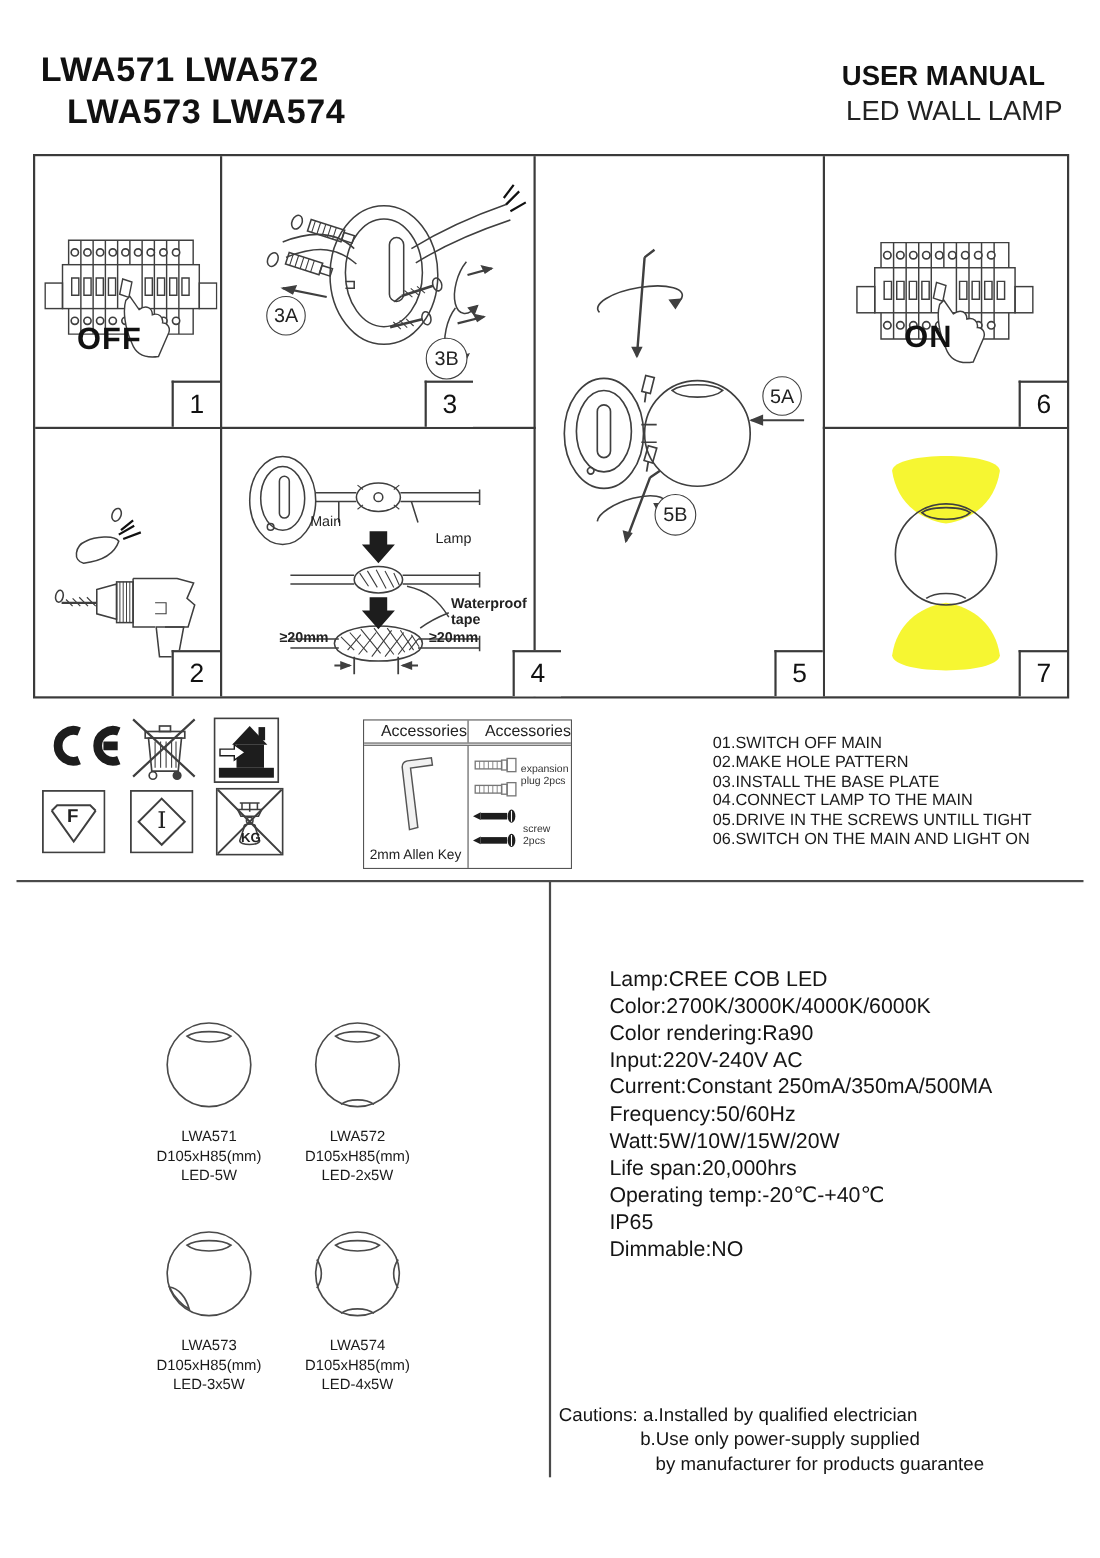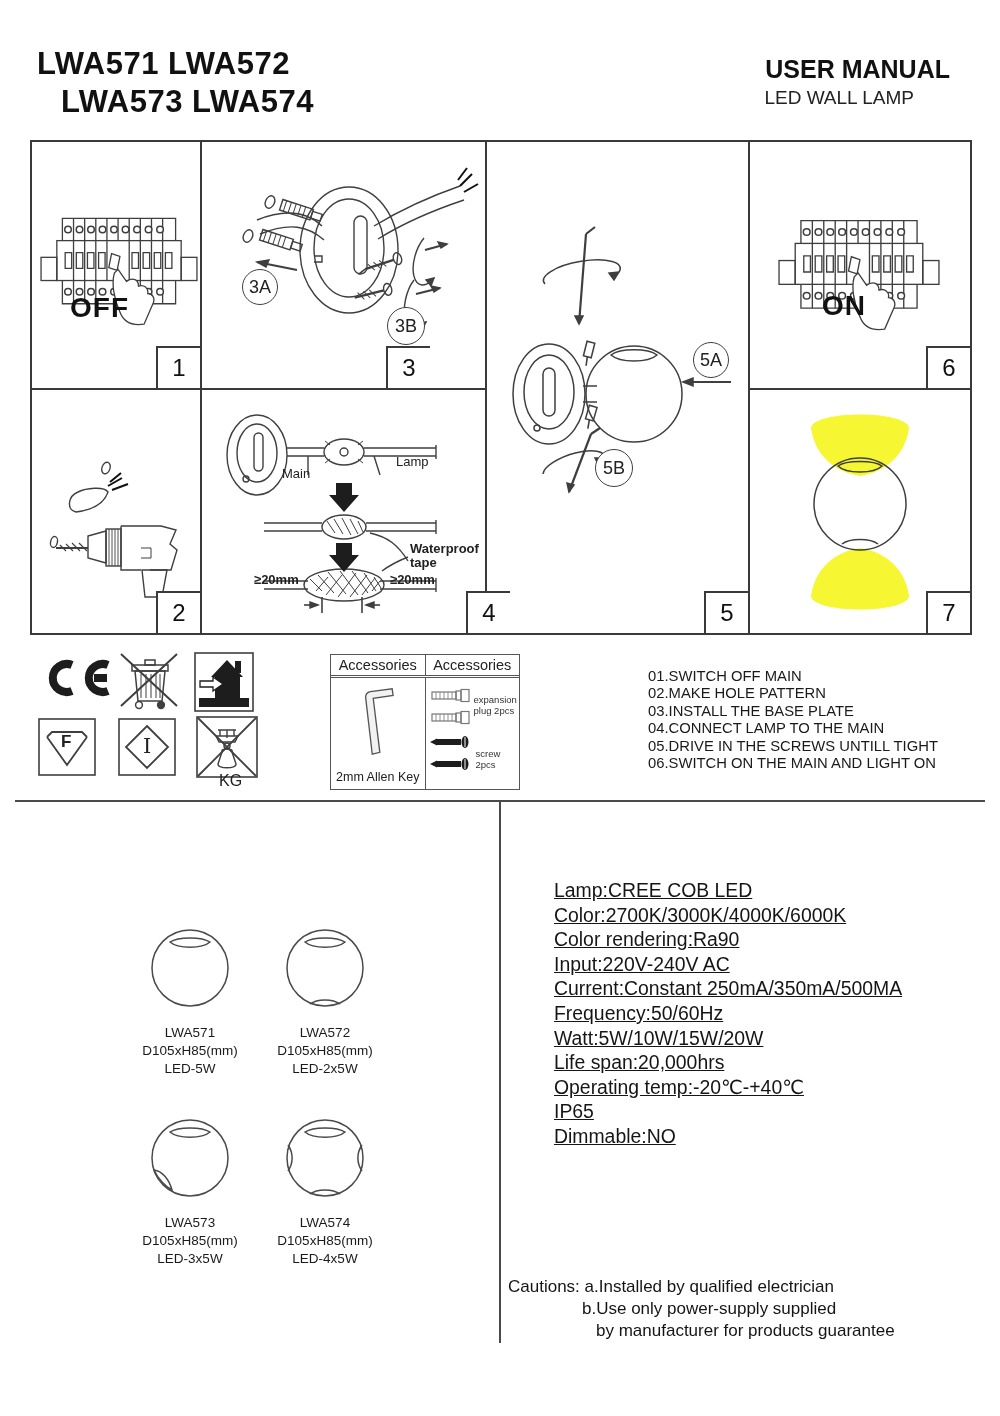--- a/index.html
+++ b/index.html
@@ -2,53 +2,53 @@
 <html><head>
 <meta charset="utf-8">
 <style>
   html,body{margin:0;padding:0;background:#fff;}
   body{width:1000px;height:1416px;position:relative;overflow:hidden;
        font-family:"Liberation Sans","DejaVu Sans",sans-serif;color:#1a1a1a;}
   .abs{position:absolute;}
   
   .models{left:37px;font-weight:bold;font-size:31px;letter-spacing:0.5px;color:#111;}
   .manual-title{left:700px;width:250px;text-align:right;font-weight:bold;font-size:25px;color:#111;}
-  .manual-sub{left:664px;width:250px;text-align:right;font-size:19px;color:#222;}
+  .manual-sub{left:716px;width:250px;text-align:right;font-size:25px;color:#222;}
   
   #grid{left:30px;top:140px;width:938px;height:491px;border:2px solid #3a3a3a;}
   .vline{position:absolute;top:0;bottom:0;width:2px;background:#3a3a3a;}
   .hseg{position:absolute;height:2px;background:#3a3a3a;}
   .panel{position:absolute;}
   .numbox{position:absolute;width:42px;height:40px;border-top:2px solid #3a3a3a;border-left:2px solid #3a3a3a;
           display:flex;align-items:center;justify-content:center;font-size:24px;color:#111;background:#fff;}
   .switch-caption{position:absolute;font-weight:bold;font-size:28px;letter-spacing:1px;color:#111;
                   font-family:"Liberation Sans","DejaVu Sans",sans-serif;}
   .circ-label{position:absolute;border:1.6px solid #3f3f3f;border-radius:50%;display:flex;align-items:center;
               justify-content:center;font-size:18px;color:#222;background:#fff;}
   .small-note{position:absolute;font-size:13px;color:#222;}
   .dim-note{position:absolute;font-size:13px;font-weight:bold;color:#222;}
   
   .cert{position:absolute;}
   .icon-letter{position:absolute;color:#222;}
   #acc-table{left:330px;top:654px;width:188px;height:134px;border:1.6px solid #555;display:flex;flex-direction:column;}
   .acc-head{display:flex;border-bottom:3px double #555;}
-  .acc-head div{flex:1;text-align:center;font-size:14.5px;padding:2px 0;color:#222;}
+  .acc-head div{flex:1;text-align:right;font-size:14.5px;padding:2px 0;color:#222;}
   .acc-head div:first-child{border-right:1.6px solid #555;}
   .acc-body{display:flex;flex:1;}
   .acc-cell{position:relative;flex:1;}
   .acc-cell:first-child{border-right:1.6px solid #555;}
   .acc-item-label{position:absolute;font-size:9.5px;color:#333;line-height:11px;}
   .acc-key-label{position:absolute;bottom:5px;width:100%;text-align:center;font-size:12.5px;color:#222;}
   
   #instructions{left:648px;top:668px;width:330px;font-size:14.8px;line-height:17.4px;color:#1a1a1a;}
   
   .divider-h{left:15px;top:800px;width:970px;height:2px;background:#4a4a4a;}
   .divider-v{left:499px;top:800px;width:2px;height:543px;background:#4a4a4a;}
   .product-label{width:160px;text-align:center;font-size:13.5px;line-height:18px;color:#1a1a1a;margin-top:16px;}
-  #specs{left:554px;top:878px;width:430px;font-size:19.4px;line-height:24.6px;color:#151515;text-decoration:underline;}
+  #specs{left:554px;top:878px;width:430px;font-size:19.4px;line-height:24.6px;color:#151515;}
   #cautions{left:508px;top:1276px;width:470px;font-size:17px;line-height:21.8px;color:#151515;}
   #cautions .c2{padding-left:74px;}
   #cautions .c3{padding-left:88px;}
   svg{display:block;}
 </style>
 </head>
 <body>
 
 <svg width="0" height="0" style="position:absolute" aria-hidden="true">
   <defs>
@@ -195,21 +195,21 @@
           <path d="M106,210 l-8,-3 v6 z" fill="#3f3f3f"></path>
         <path d="M110,202 v16" stroke-width="1.6"></path>
         <path d="M168,210 h-14" stroke-width="1.6"></path>
           <path d="M154,210 l8,-3 v6 z" fill="#3f3f3f"></path>
         <path d="M150,202 v16" stroke-width="1.6"></path>
       </g>
       <path d="M124,88 h16 v12 h7 l-15,17 -15,-17 h7 z" fill="#1d1d1d"></path>
       <path d="M124,148 h16 v12 h7 l-15,17 -15,-17 h7 z" fill="#1d1d1d"></path>
     </svg>
     <div class="small-note" style="left:80px;top:76px;">Main</div>
-    <div class="small-note" style="left:194px;top:64px;">Lamp</div>
+    <div class="small-note" style="left:194px;top:92px;">Lamp</div>
     <div class="small-note" style="left:208px;top:152px;width:78px;line-height:14px;font-weight:bold;">Waterproof tape</div>
     <div class="dim-note" style="left:52px;top:182px;">≥20mm</div>
     <div class="dim-note" style="left:188px;top:182px;">≥20mm</div>
     <div class="numbox" style="right:0;bottom:0;">4</div>
   </div>
 
   <div class="panel" style="left:455px;top:0;width:261px;height:491px;">
     <svg class="abs" style="left:0;top:0;" width="261" height="491" viewBox="0 0 261 491">
       <g fill="none" stroke="#3f3f3f" stroke-width="1.5">
         <path d="M58,142 a39,13 -10 1 1 74,-12"></path>
@@ -310,21 +310,21 @@
   <svg width="62" height="62" viewBox="0 0 62 62">
     <rect x="1" y="1" width="60" height="60" fill="none" stroke="#3f3f3f" stroke-width="1.6"></rect>
     <g fill="none" stroke="#3f3f3f" stroke-width="1.4">
       <path d="M2,2 L60,60 M60,2 L2,60" stroke-width="1.8"></path>
       <path d="M22,14 h18 M24,14 v6 M31,14 v8 M38,14 v6"></path>
       <path d="M20,20 h22 l-3,6 h-16 z"></path>
       <circle cx="31" cy="30" r="3"></circle>
       <path d="M26,36 C24,32 38,32 36,36 L40,48 C41,53 21,53 22,48 Z"></path>
     </g>
   </svg>
-  <span class="icon-letter" style="left:23px;top:56px;font-size:16px;">KG</span>
+  <span class="icon-letter" style="left:23px;top:38px;font-size:12px;font-weight:bold;">KG</span>
 </div>
 
 <div id="acc-table" class="abs">
   <div class="acc-head">
     <div>Accessories</div>
     <div>Accessories</div>
   </div>
   <div class="acc-body">
     <div class="acc-cell">
       <svg class="abs" style="left:26px;top:8px;" width="40" height="72" viewBox="0 0 40 76">

